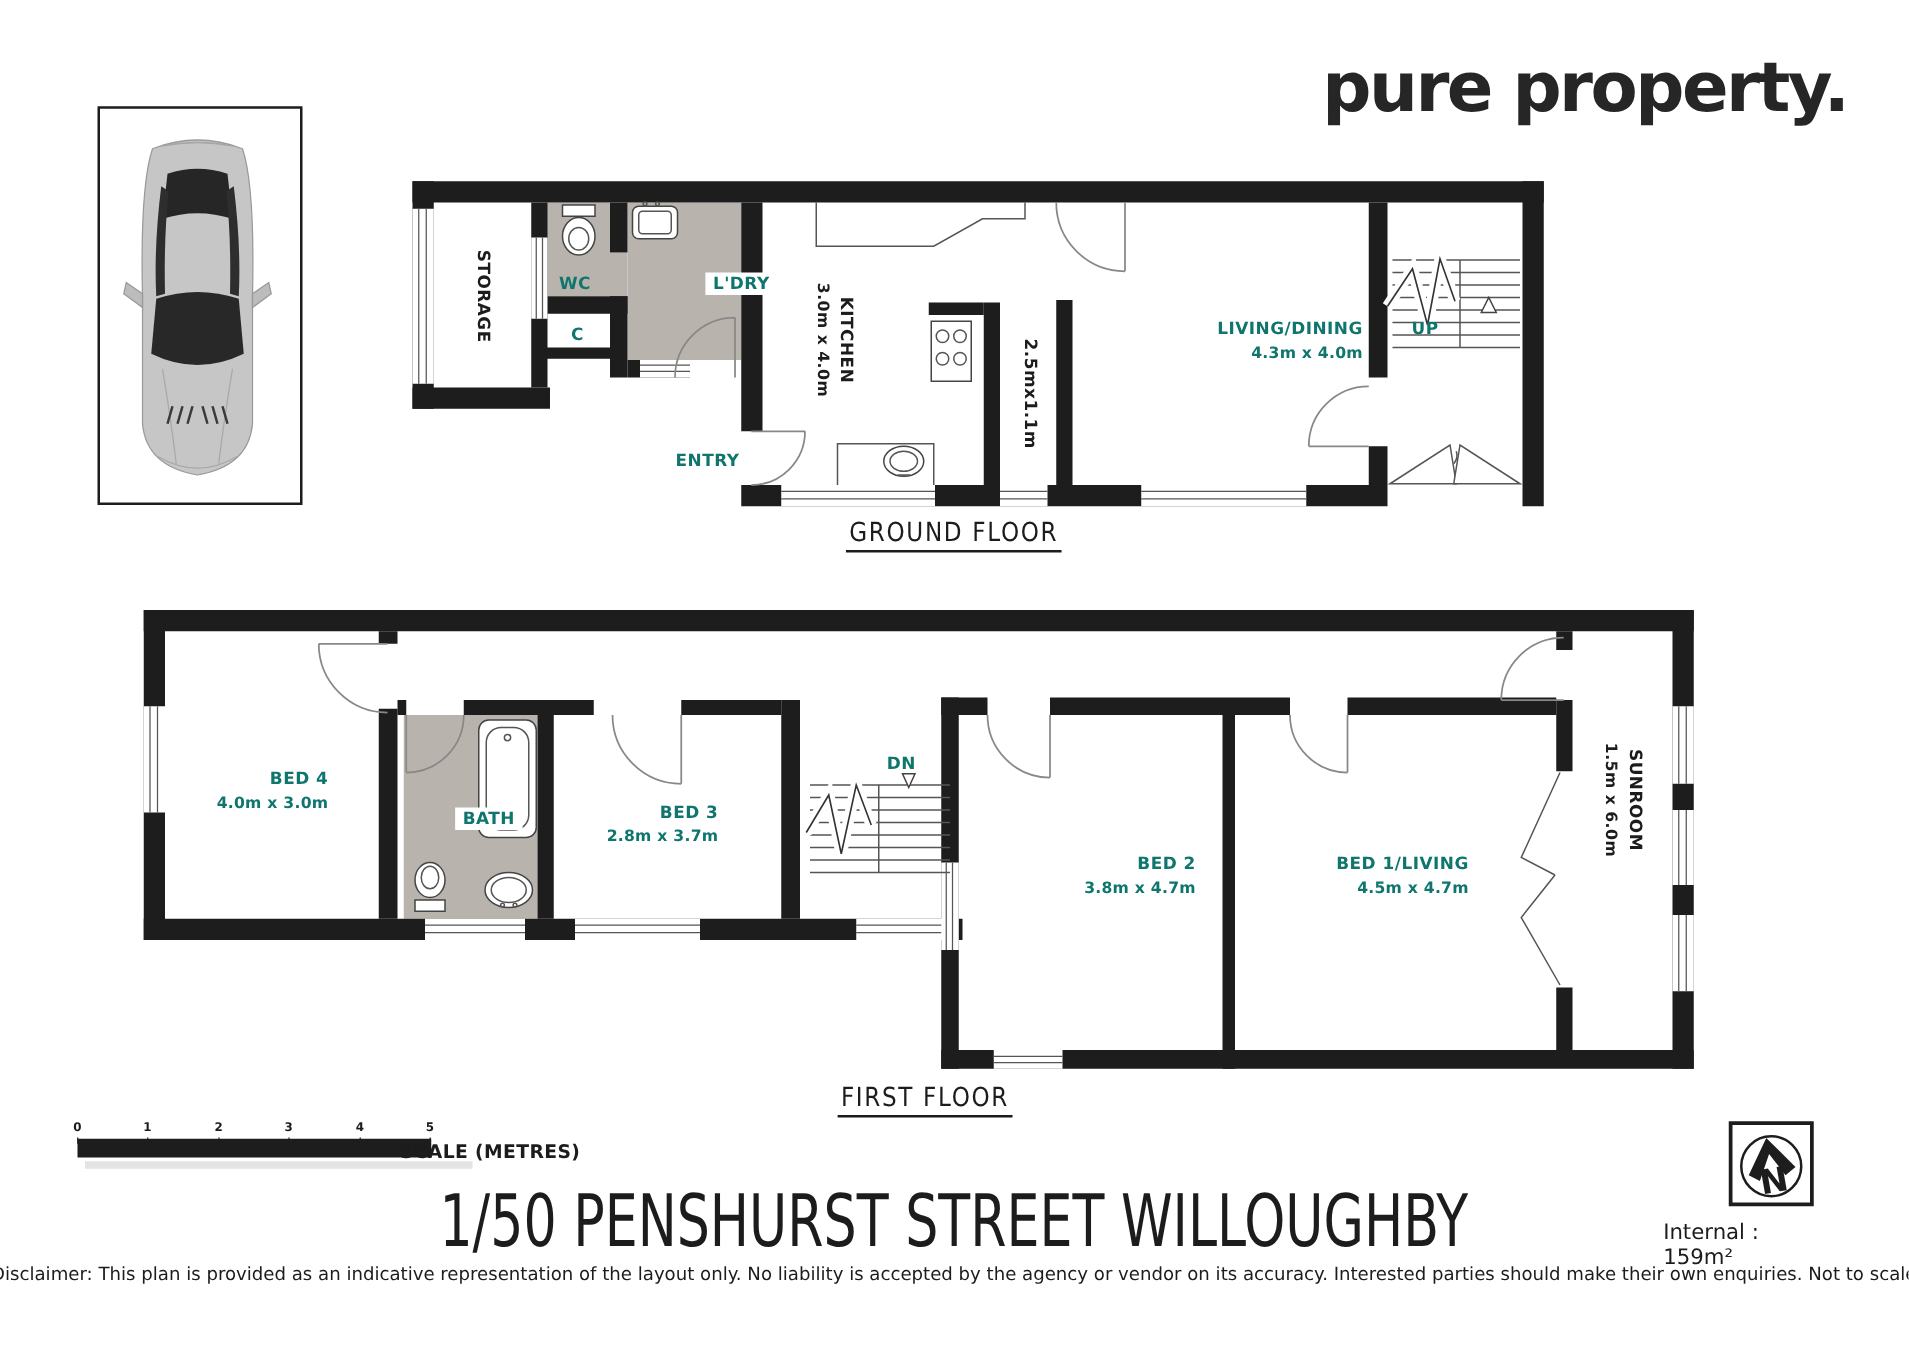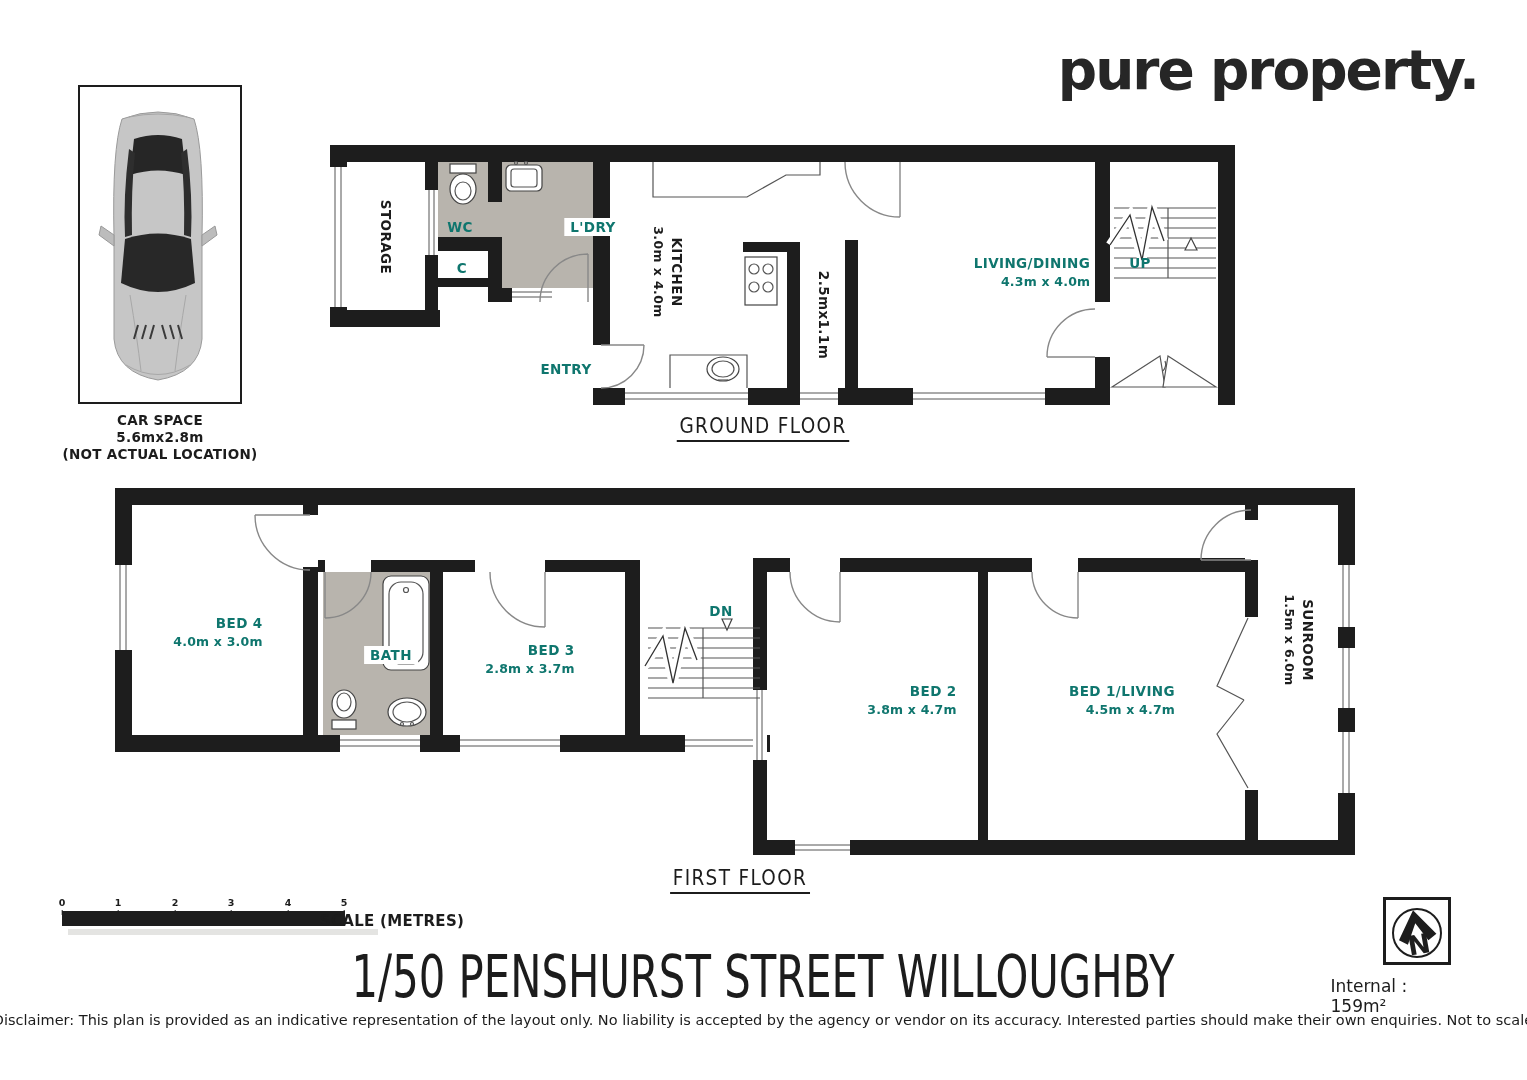--- a/index.html
+++ b/index.html
@@ -60,25 +60,20 @@
       <path d="M45,152 Q78,141 111,152 L115,196 Q78,214 41,196 Z" fill="#282828"></path>
       <path d="M34,148 L21,139 L19,148 L34,159 Z" fill="#bcbcbc" stroke="#999"></path>
       <path d="M122,148 L135,139 L137,148 L122,159 Z" fill="#bcbcbc" stroke="#999"></path>
       <path d="M50,208 Q57,250 61,284" stroke="#a8a8a8" fill="none"></path>
       <path d="M106,208 Q99,250 95,284" stroke="#a8a8a8" fill="none"></path>
       <path d="M58,238 l-4,14 M66,238 l-4,14 M74,238 l-4,14" stroke="#3a3a3a" stroke-width="2" fill="none"></path>
       <path d="M98,238 l4,14 M90,238 l4,14 M82,238 l4,14" stroke="#3a3a3a" stroke-width="2" fill="none"></path>
       <path d="M46,278 Q78,297 110,278" stroke="#a8a8a8" fill="none"></path>
     </svg>
   </div>
-  <div class="car-lbls">
-    <span>CAR SPACE</span><br>
-    <span>5.6mx2.8m</span><br>
-    <span>(NOT ACTUAL LOCATION)</span>
-  </div>
 
   <svg style="left:330px;top:145px;" width="905" height="260" viewBox="0 0 905 260">
 
     <g>
       <rect class="wet" x="107" y="17" width="51" height="75"></rect>
       <rect class="wet" x="158" y="57" width="14" height="36"></rect>
       <rect class="wet" x="172" y="17" width="91" height="126"></rect>
     </g>
 
     <g class="wall">

